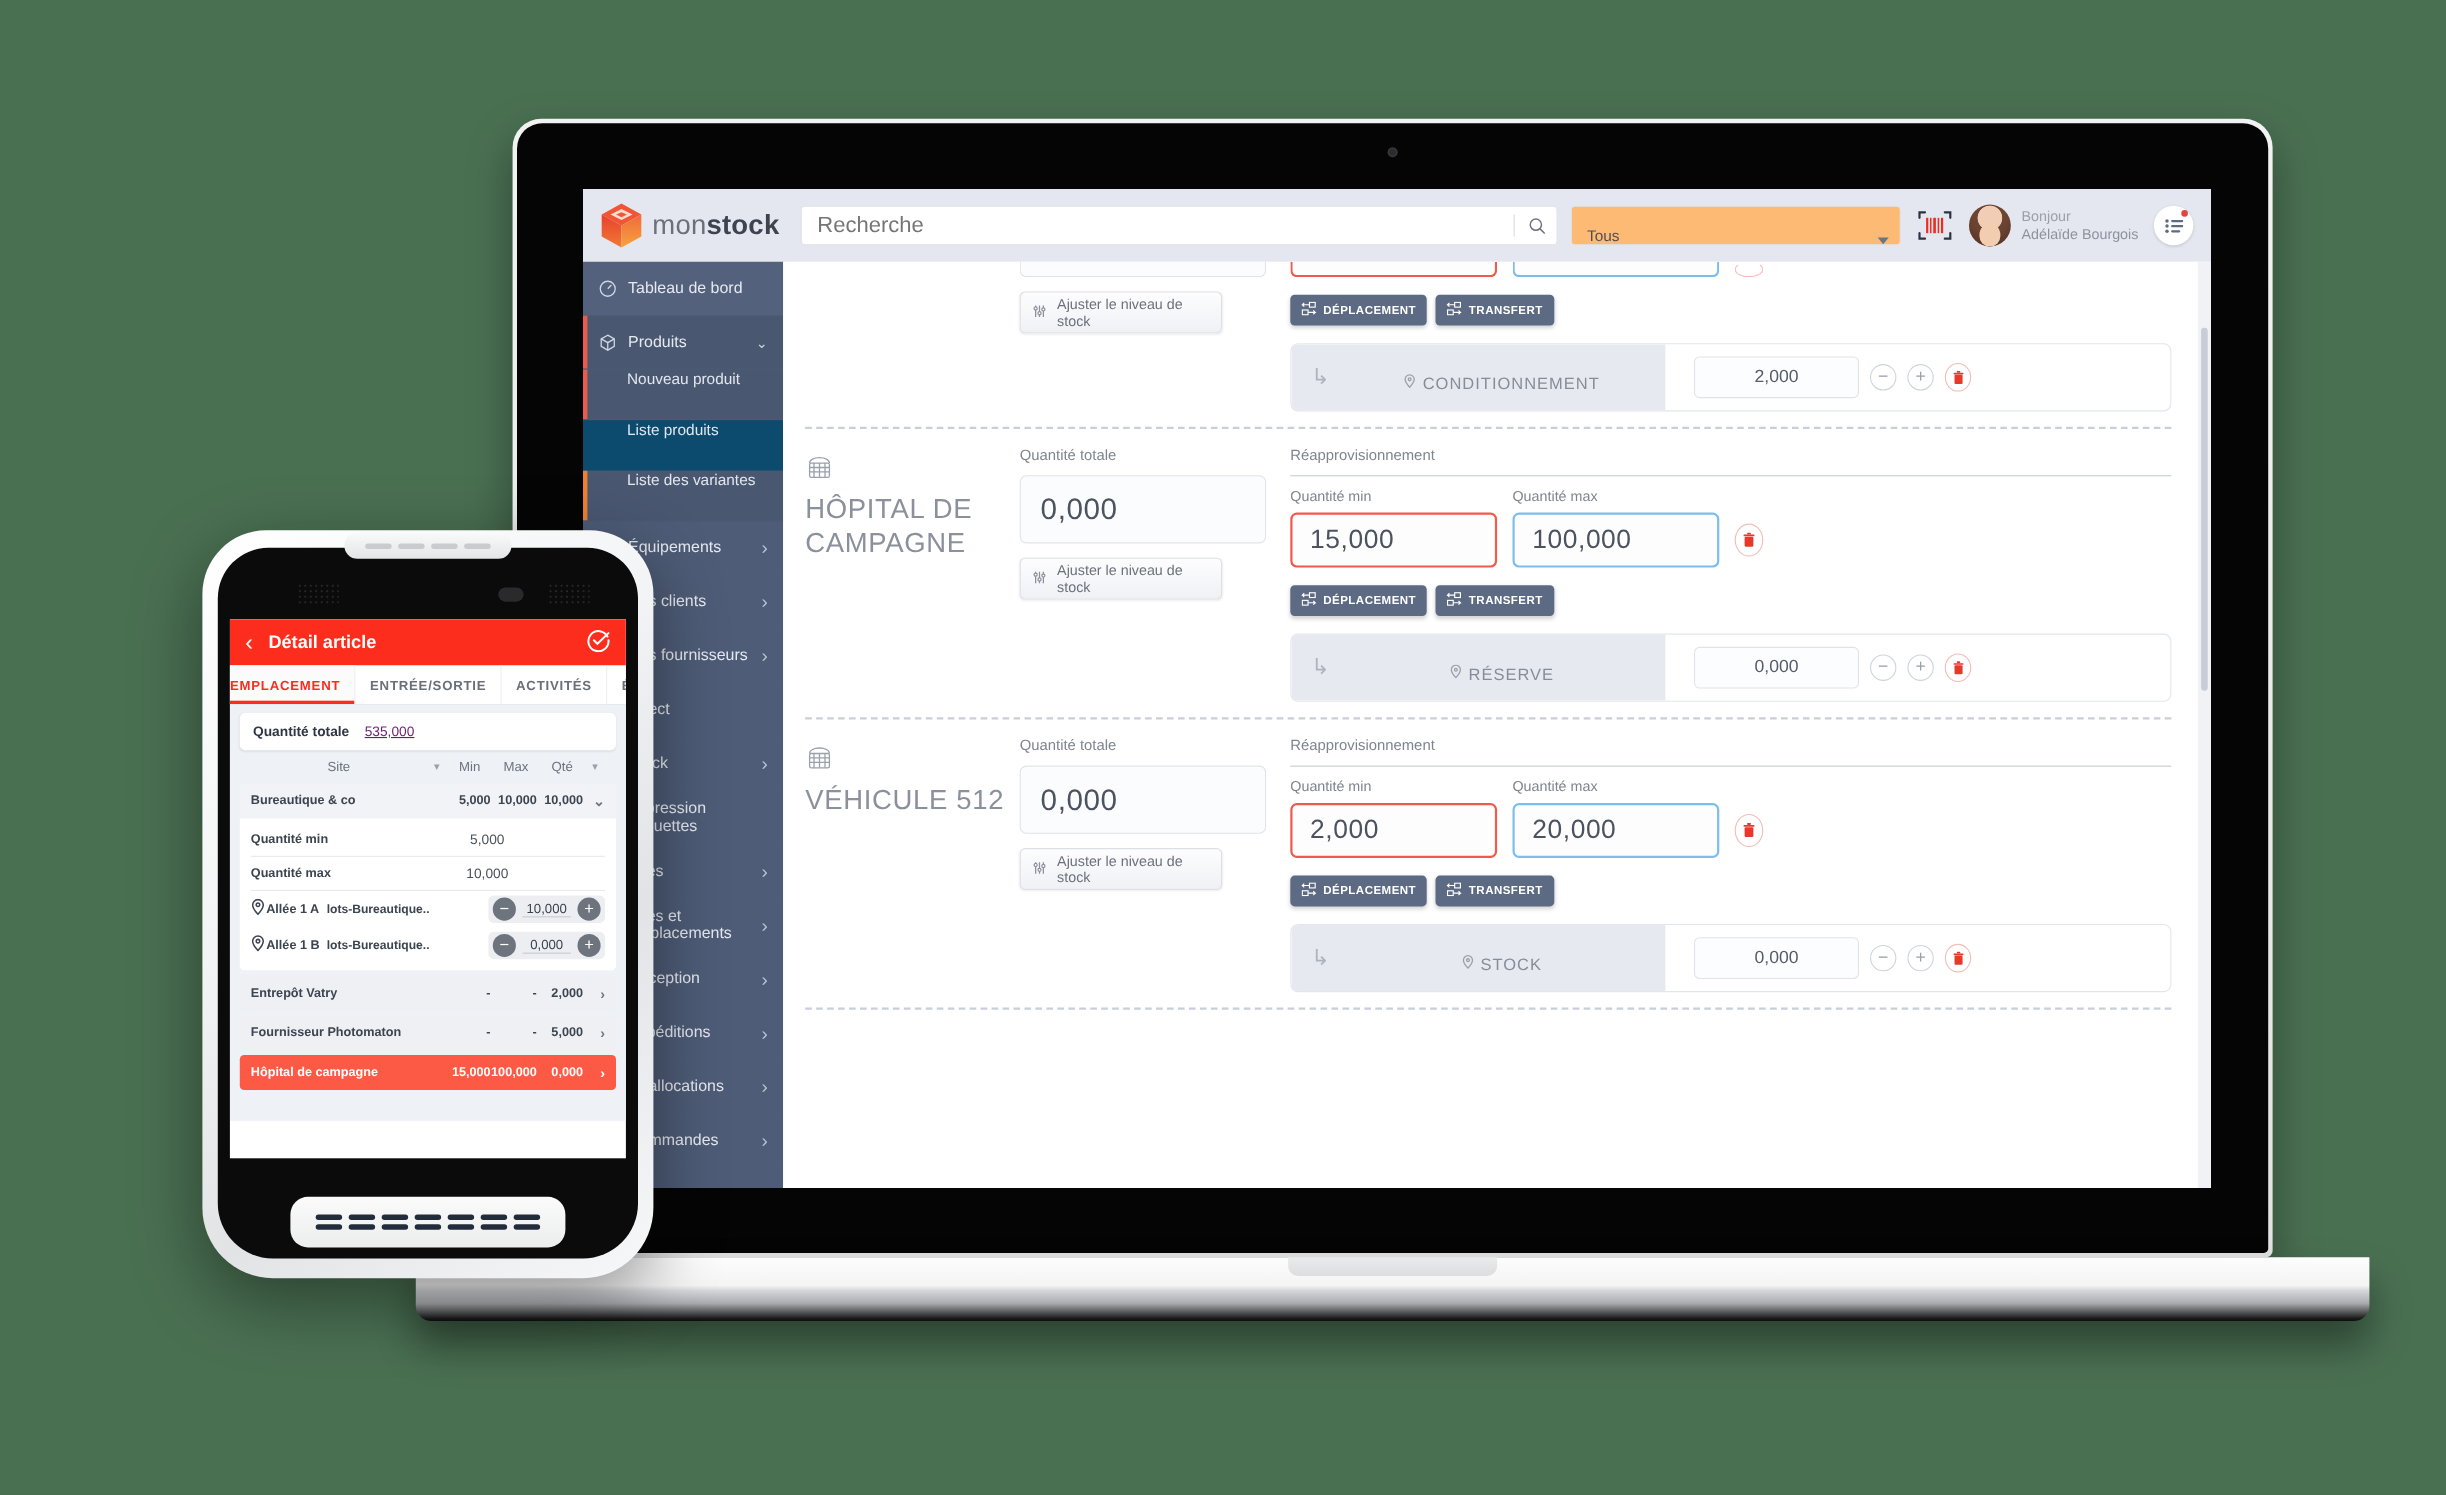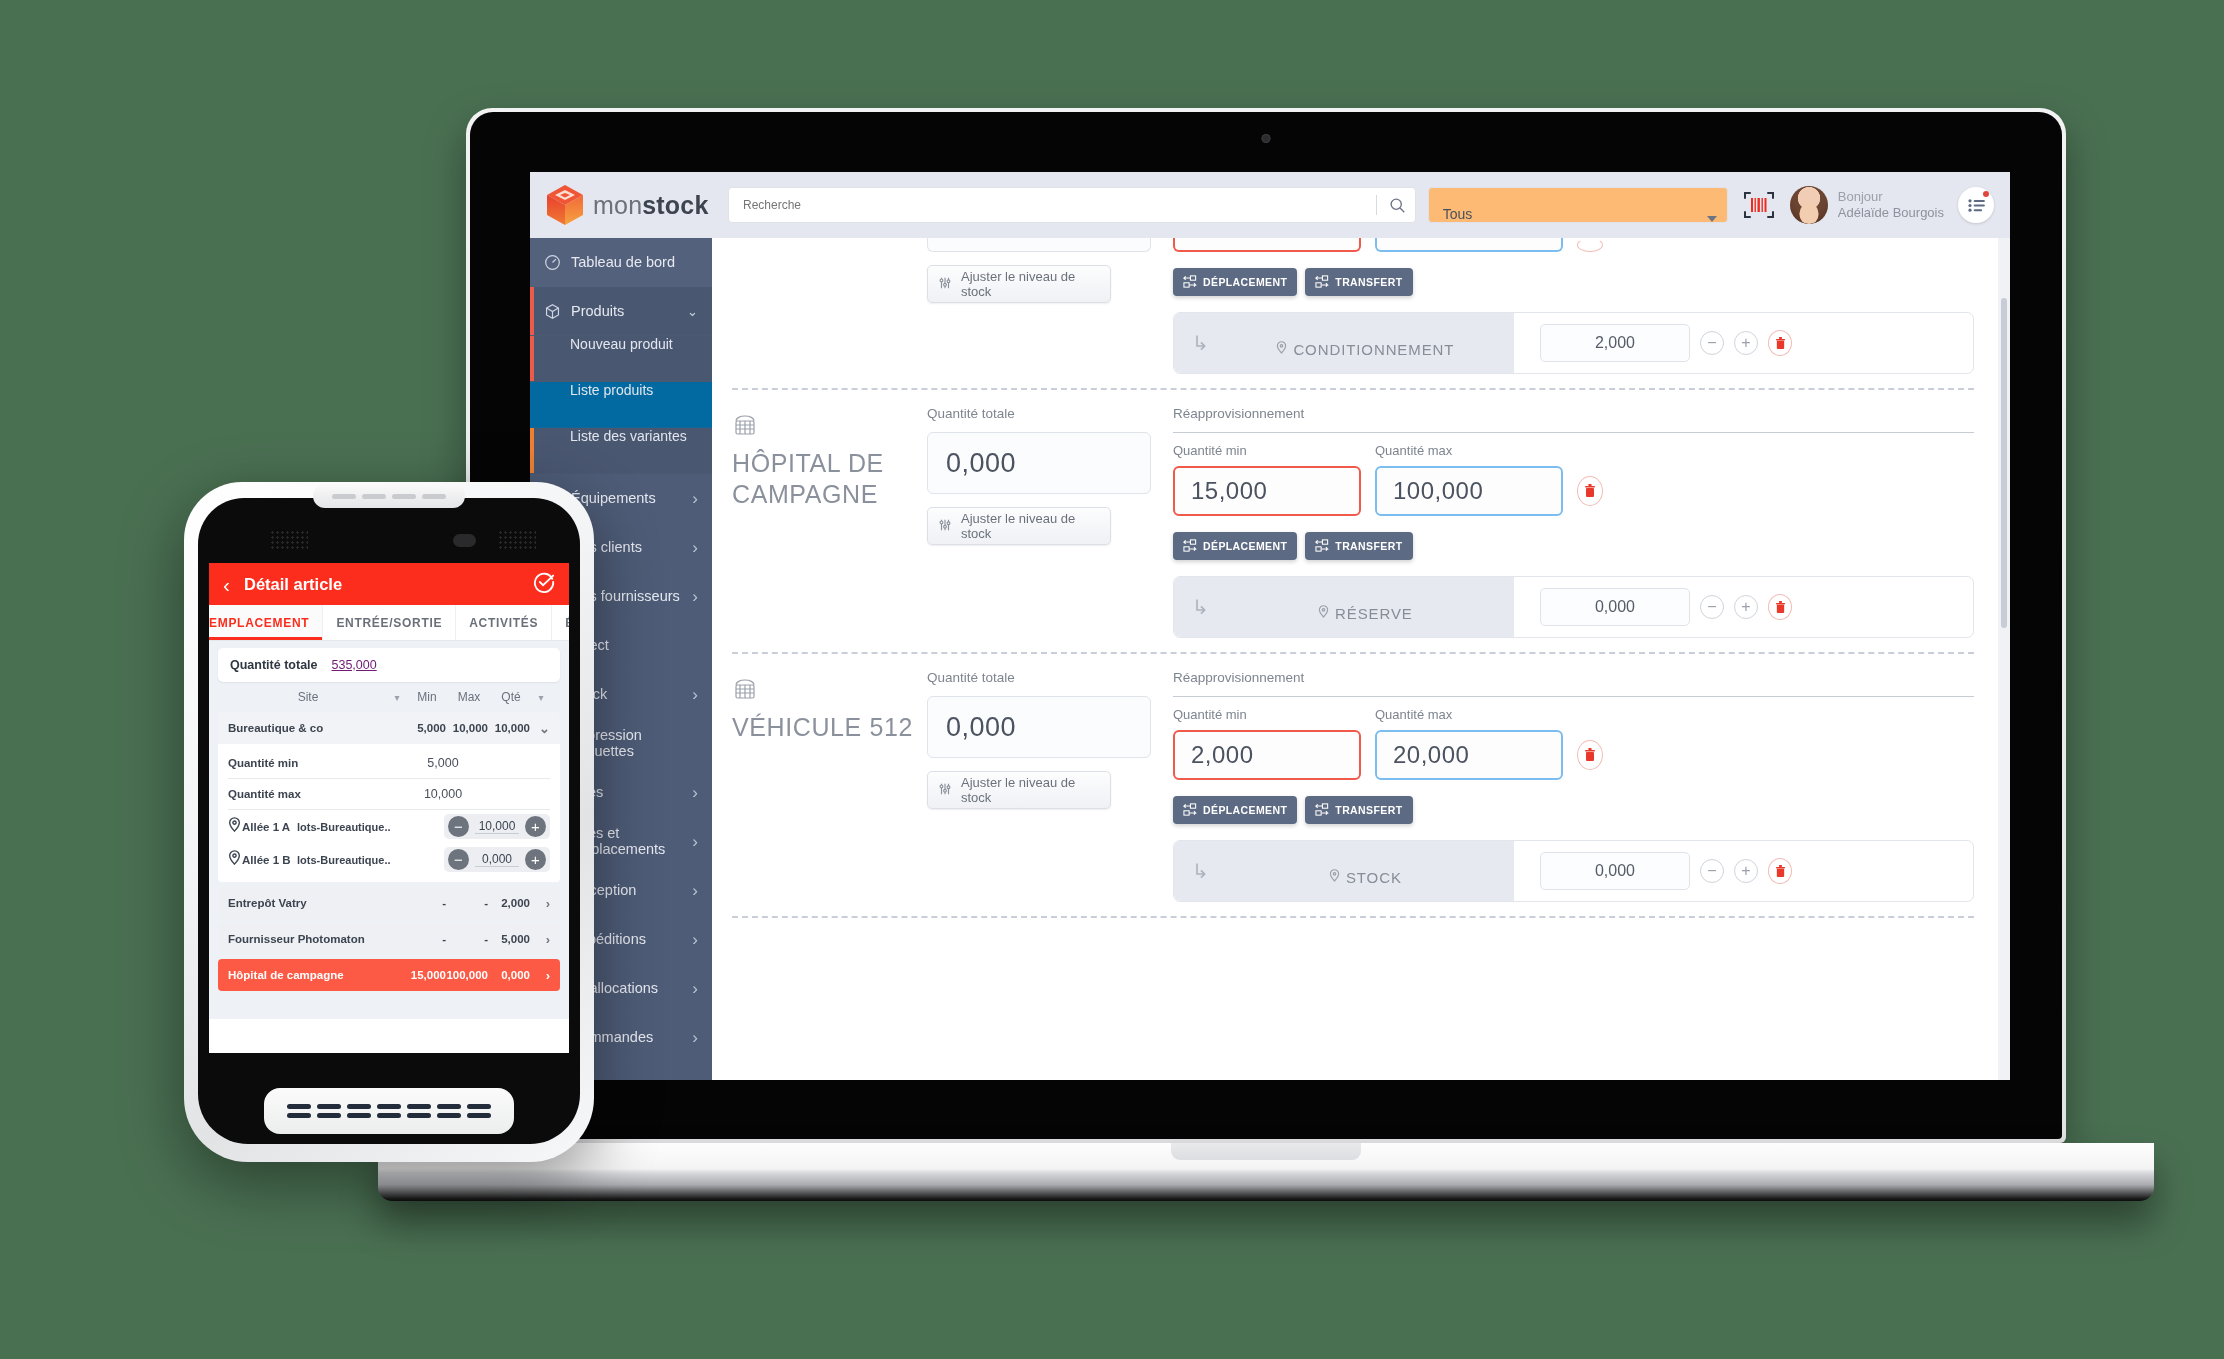--- a/index.html
+++ b/index.html
@@ -58,21 +58,21 @@
   .logo-cube { width: 38px; height: 42px; position: relative; flex: none; }
   .logo-cube svg { display:block; }
   .brand-text { font-size: 25px; letter-spacing: .2px; color: #6c7179; }
   .brand-text b { color: #3d4450; font-weight: 700; }
   .search-wrap {
     flex: 1 1 auto; height: 36px; background:#fff; border-radius: 4px;
     display:flex; align-items:center; padding: 0 4px 0 14px; margin-right: 12px;
     border: 1px solid #dfe2e9;
   }
   .search-input {
-    flex:1; border:0; outline:0; font-size: 12px; color:#000000;
+    flex:1; border:0; outline:0; font-size: 20px; color:#000000;
     font-family:"Liberation Sans", sans-serif; background:transparent;
   }
   .search-sep { width:1px; height:20px; background:#d6dae2; margin: 0 8px; }
   .icon-btn { width: 26px; height: 26px; display:flex; align-items:center; justify-content:center; }
   .filter-select {
     width: 300px; height: 36px; background:#fdba74; border:1px solid #dfe2e9; border-radius:4px;
     display:flex; align-items:flex-end; padding: 0 10px 0 14px; flex:none; margin-right: 14px;
   }
   .filter-select span:first-child { flex:1; font-size:14px; color:#4a505a; }
   .caret { width:0;height:0;border-left:5px solid transparent;border-right:5px solid transparent;border-top:6px solid #6d7482; }
@@ -109,21 +109,21 @@
   .nav-item.active-parent { background:#4a5771; }
   .nav-item .chev { margin-left:auto; color:#b9c2d3; font-size: 17px; line-height:1; }
   .nav-item .mini-chev { margin-left:auto; color:#cdd4e1; font-size: 13px; }
   .nav-bar-red { position:absolute; left:0; top:0; bottom:0; width:4px; background:#eb5b4b; }
   .nav-bar-orange { position:absolute; left:0; top:0; bottom:0; width:4px; background:#ef8030; }
   .sub-item {
     height: 46px; display:flex; align-items:flex-start; padding-left: 40px;
     color:#e2e6ee; font-size: 14px; background:#4a5771; position:relative;
     border-bottom: 1px solid #58657f2e;
   }
-  .sub-item.sel { background:#0369a1; }
+  .sub-item.sel { background:#0c4a6e; }
   .nav-ico { width:17px; height:17px; flex:none; }
 
   
   .content { flex:1; background:#fff; overflow:hidden; position:relative; display:flex; }
   .content-inner { flex:1; padding: 0 24px 0 20px; min-width:0; }
   .scroll-track { width: 12px; background:#f0f2f6; flex:none; position:relative; }
   .scroll-thumb { position:absolute; left:3px; top:60px; width:6px; height:330px; background:#c7ccd6; border-radius:3px; }
 
   .site-block { display:flex; padding: 16px 0 14px 0; position:relative; }
   .site-block + .site-block { border-top: 2px dashed #c9ced8; }

